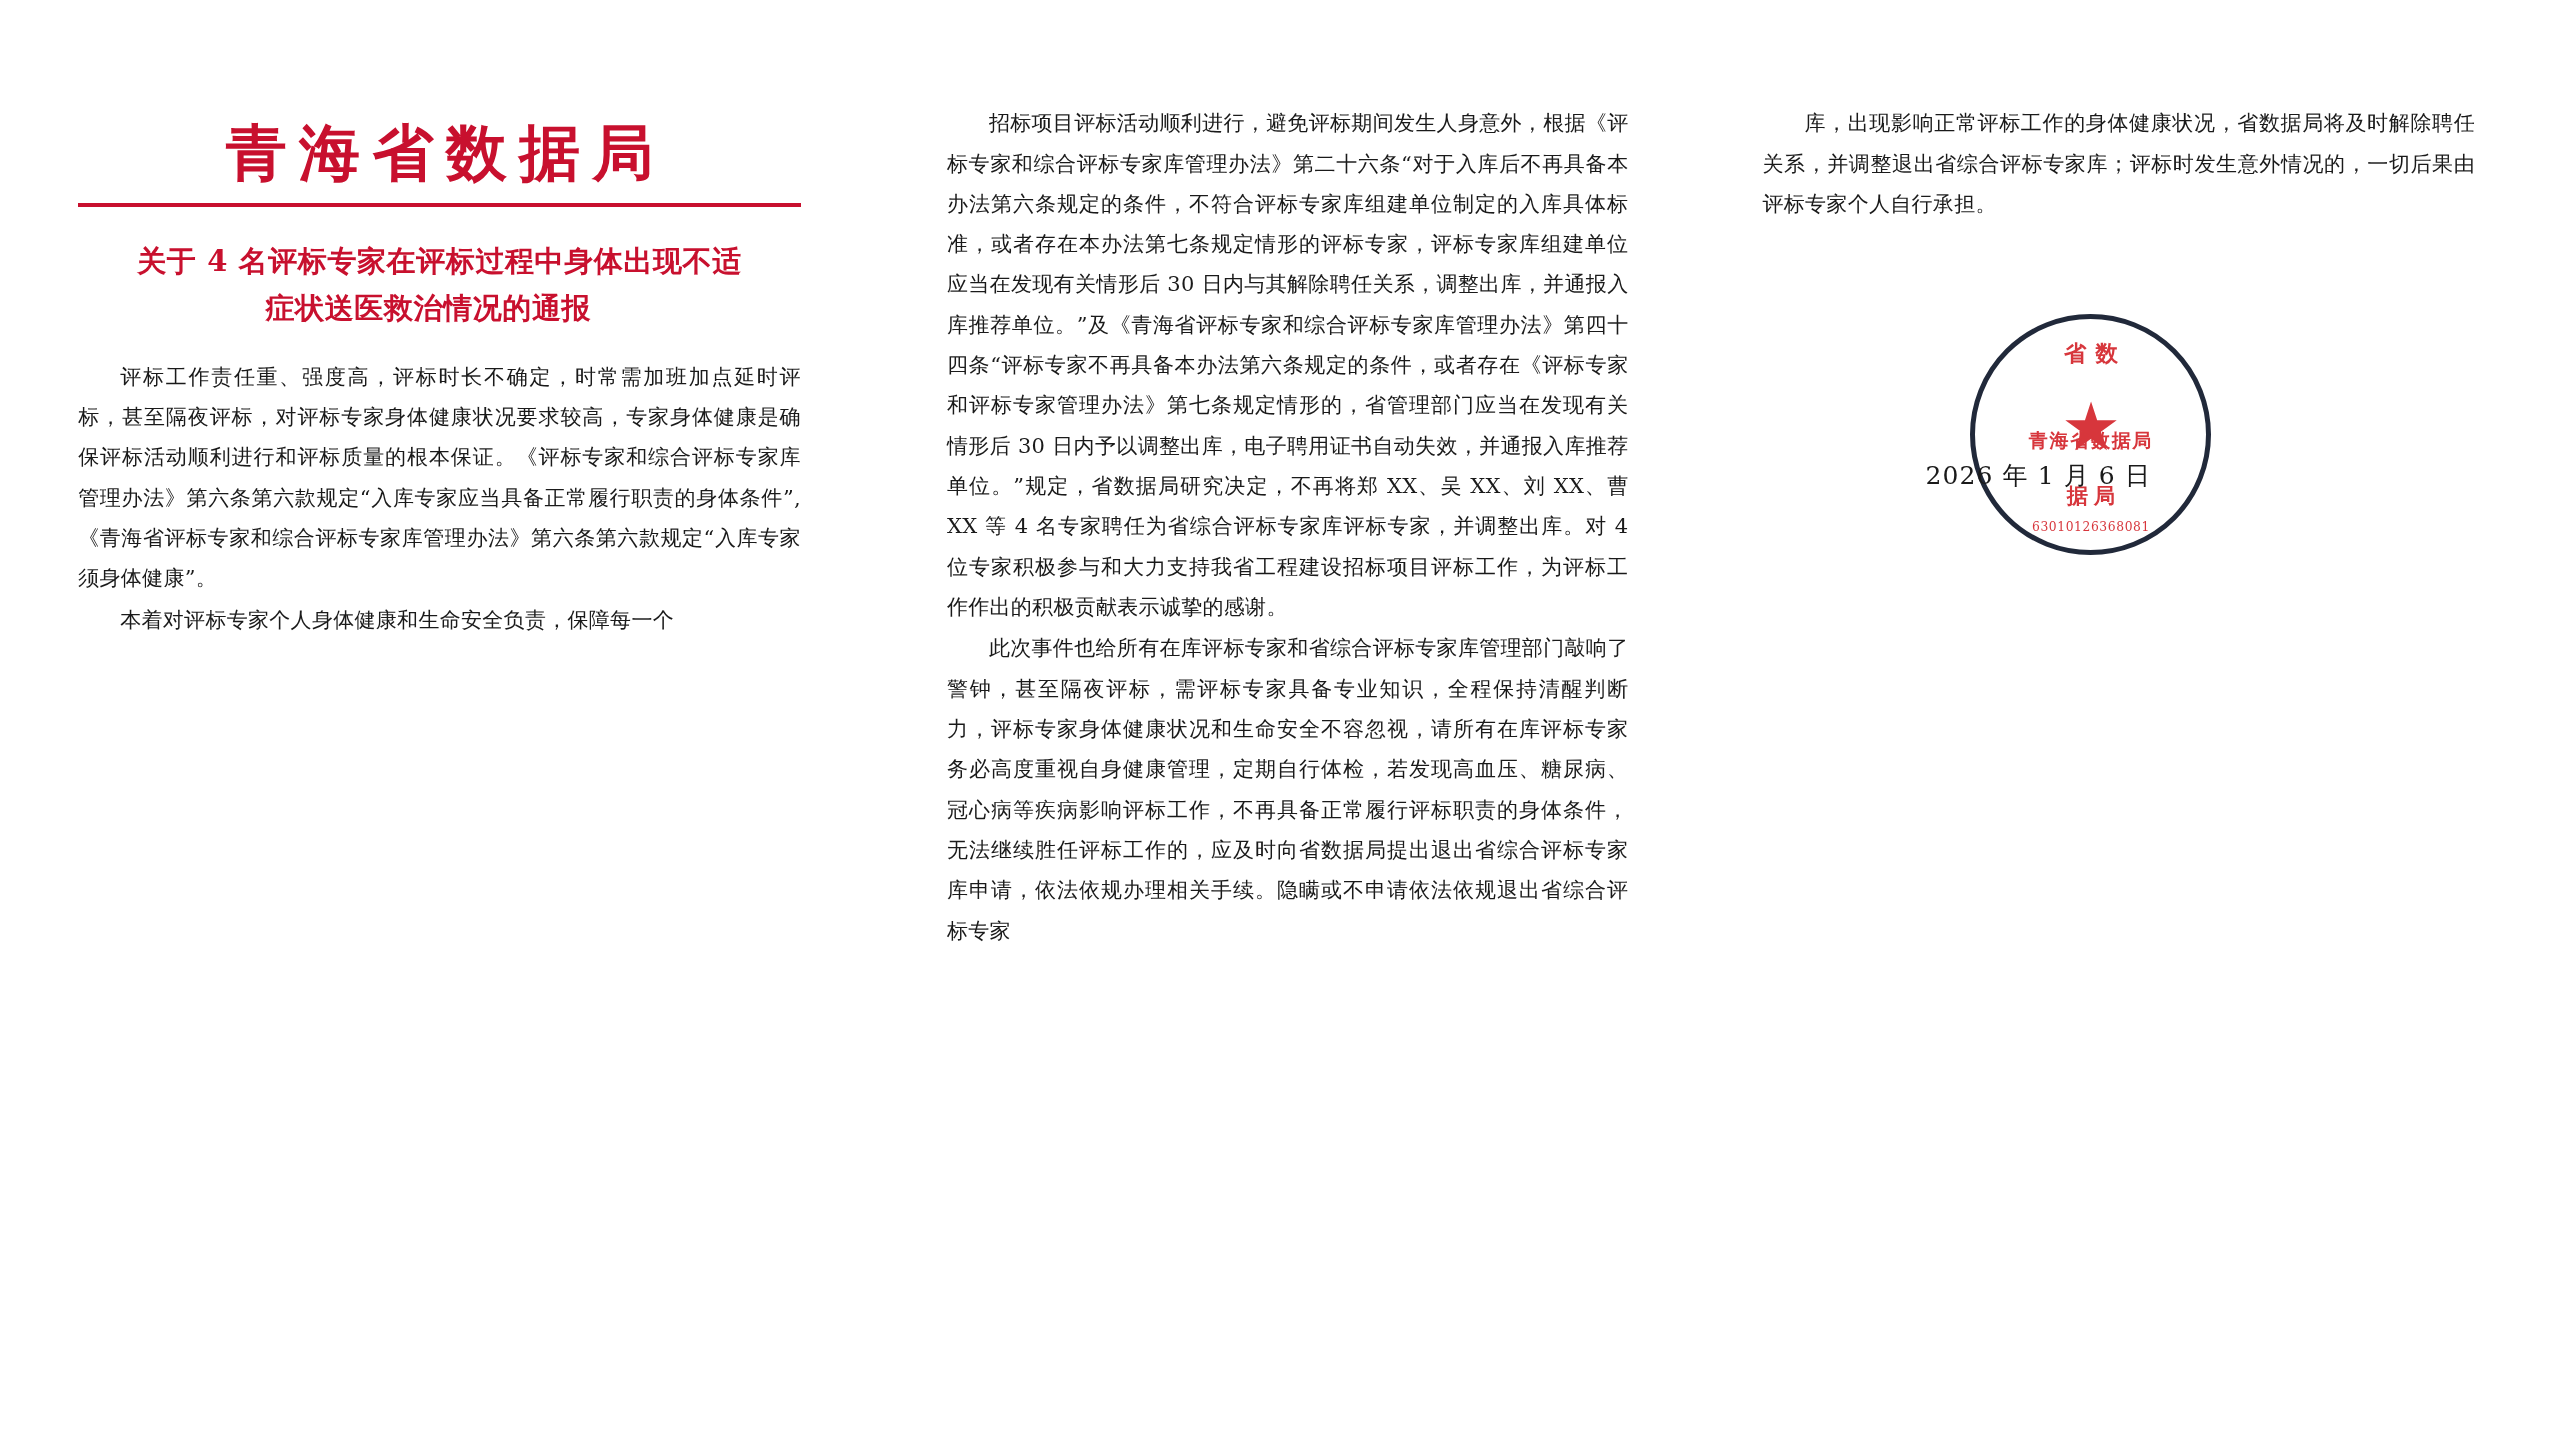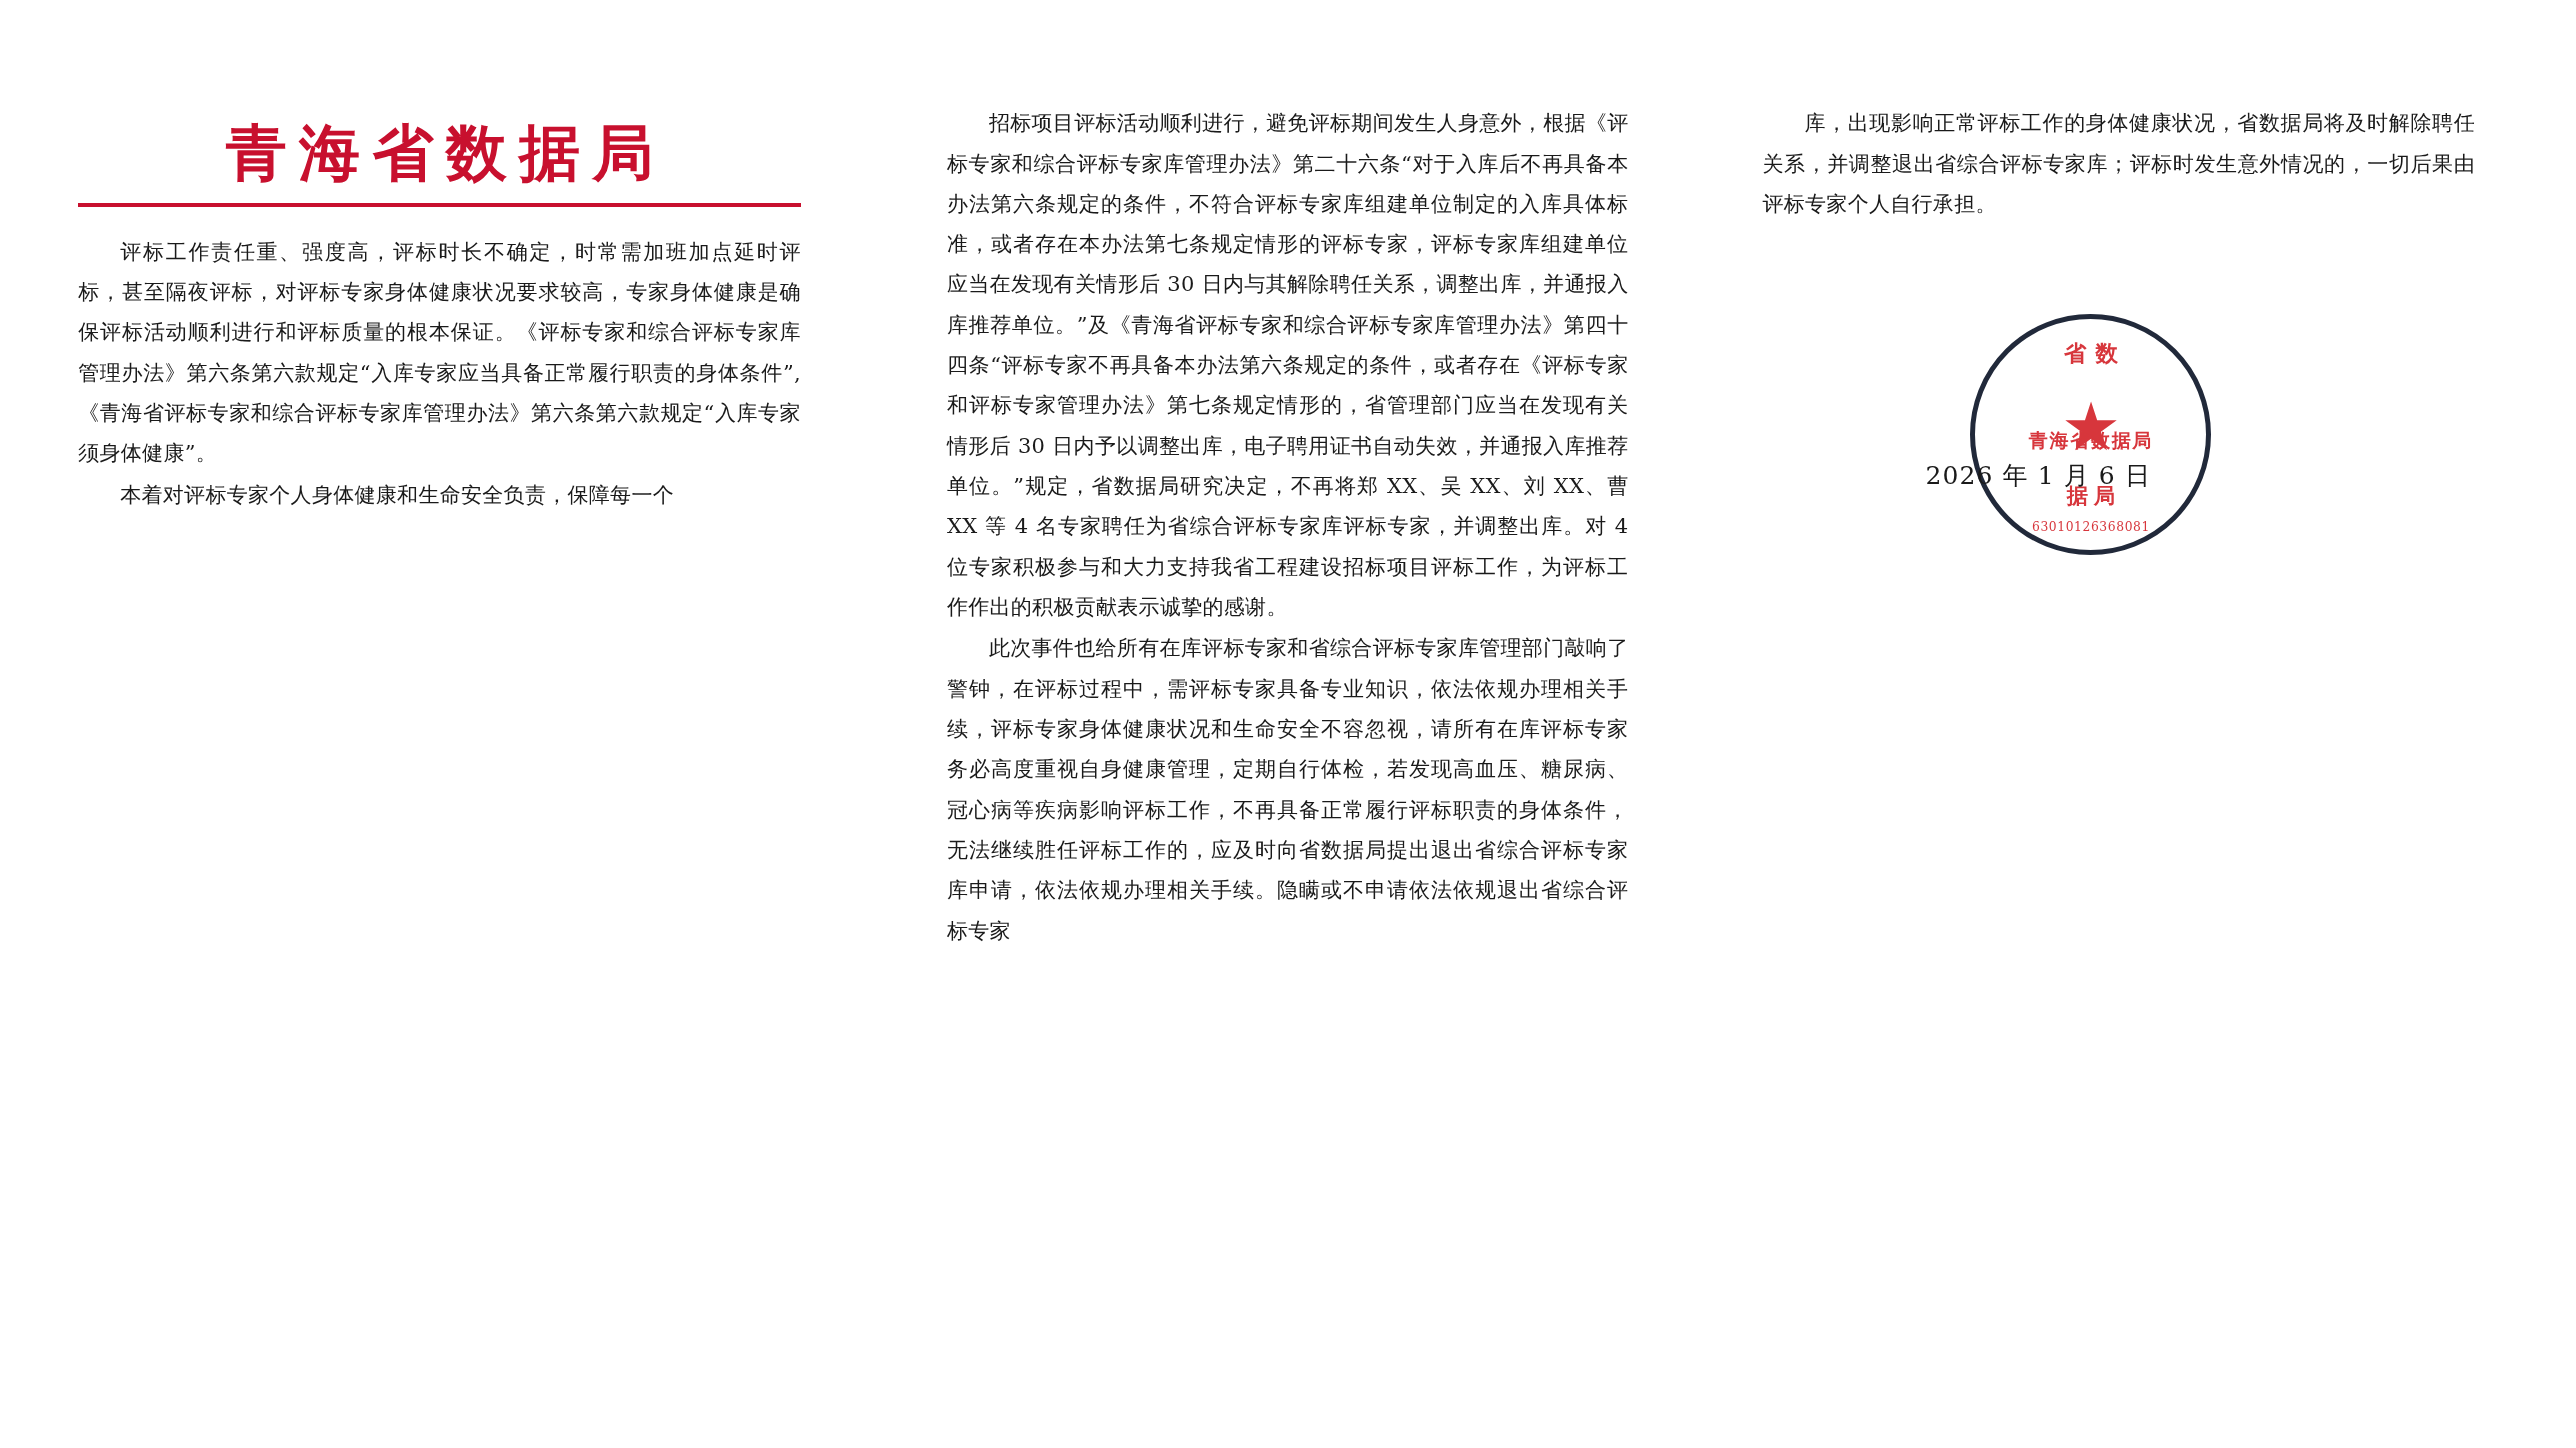--- a/index.html
+++ b/index.html
@@ -167,32 +167,36 @@
 <body>
 
 <div class="doc">
 
   <div class="page page-1">
     <div class="masthead">
       <div class="masthead-title">青海省数据局</div>
       <div class="masthead-rule"></div>
     </div>
 
+    <div class="doc-title">
+      <span class="line line-1">关于 4 名评标专家在评标过程中身体出现不适</span>
+      <span class="line line-2">症状送医救治情况的通报</span>
+    </div>
 
     <div class="body-col">
       <p class="para">评标工作责任重、强度高，评标时长不确定，时常需加班加点延时评标，甚至隔夜评标，对评标专家身体健康状况要求较高，专家身体健康是确保评标活动顺利进行和评标质量的根本保证。《评标专家和综合评标专家库管理办法》第六条第六款规定“入库专家应当具备正常履行职责的身体条件”,《青海省评标专家和综合评标专家库管理办法》第六条第六款规定“入库专家须身体健康”。</p>
       <p class="para">本着对评标专家个人身体健康和生命安全负责，保障每一个</p>
     </div>
 
   </div>
 
   <div class="page page-2">
     <div class="body-col">
       <p class="para">招标项目评标活动顺利进行，避免评标期间发生人身意外，根据《评标专家和综合评标专家库管理办法》第二十六条“对于入库后不再具备本办法第六条规定的条件，不符合评标专家库组建单位制定的入库具体标准，或者存在本办法第七条规定情形的评标专家，评标专家库组建单位应当在发现有关情形后 30 日内与其解除聘任关系，调整出库，并通报入库推荐单位。”及《青海省评标专家和综合评标专家库管理办法》第四十四条“评标专家不再具备本办法第六条规定的条件，或者存在《评标专家和评标专家管理办法》第七条规定情形的，省管理部门应当在发现有关情形后 30 日内予以调整出库，电子聘用证书自动失效，并通报入库推荐单位。”规定，省数据局研究决定，不再将郑 XX、吴 XX、刘 XX、曹 XX 等 4 名专家聘任为省综合评标专家库评标专家，并调整出库。对 4 位专家积极参与和大力支持我省工程建设招标项目评标工作，为评标工作作出的积极贡献表示诚挚的感谢。</p>
-      <p class="para">此次事件也给所有在库评标专家和省综合评标专家库管理部门敲响了警钟，在评标过程中，需评标专家具备专业知识，依法依规办理相关手续，评标专家身体健康状况和生命安全不容忽视，请所有在库评标专家务必高度重视自身健康管理，定期自行体检，若发现高血压、糖尿病、冠心病等疾病影响评标工作，不再具备正常履行评标职责的身体条件，无法继续胜任评标工作的，应及时向省数据局提出退出省综合评标专家库申请，依法依规办理相关手续。隐瞒或不申请依法依规退出省综合评标专家</p>
+      <p class="para">此次事件也给所有在库评标专家和省综合评标专家库管理部门敲响了警钟，甚至隔夜评标，需评标专家具备专业知识，全程保持清醒判断力，评标专家身体健康状况和生命安全不容忽视，请所有在库评标专家务必高度重视自身健康管理，定期自行体检，若发现高血压、糖尿病、冠心病等疾病影响评标工作，不再具备正常履行评标职责的身体条件，无法继续胜任评标工作的，应及时向省数据局提出退出省综合评标专家库申请，依法依规办理相关手续。隐瞒或不申请依法依规退出省综合评标专家</p>
     </div>
 
   </div>
 
   <div class="page page-3">
     <div class="body-col">
       <p class="para">库，出现影响正常评标工作的身体健康状况，省数据局将及时解除聘任关系，并调整退出省综合评标专家库；评标时发生意外情况的，一切后果由评标专家个人自行承担。</p>
     </div>
 
     <div class="seal-area">

